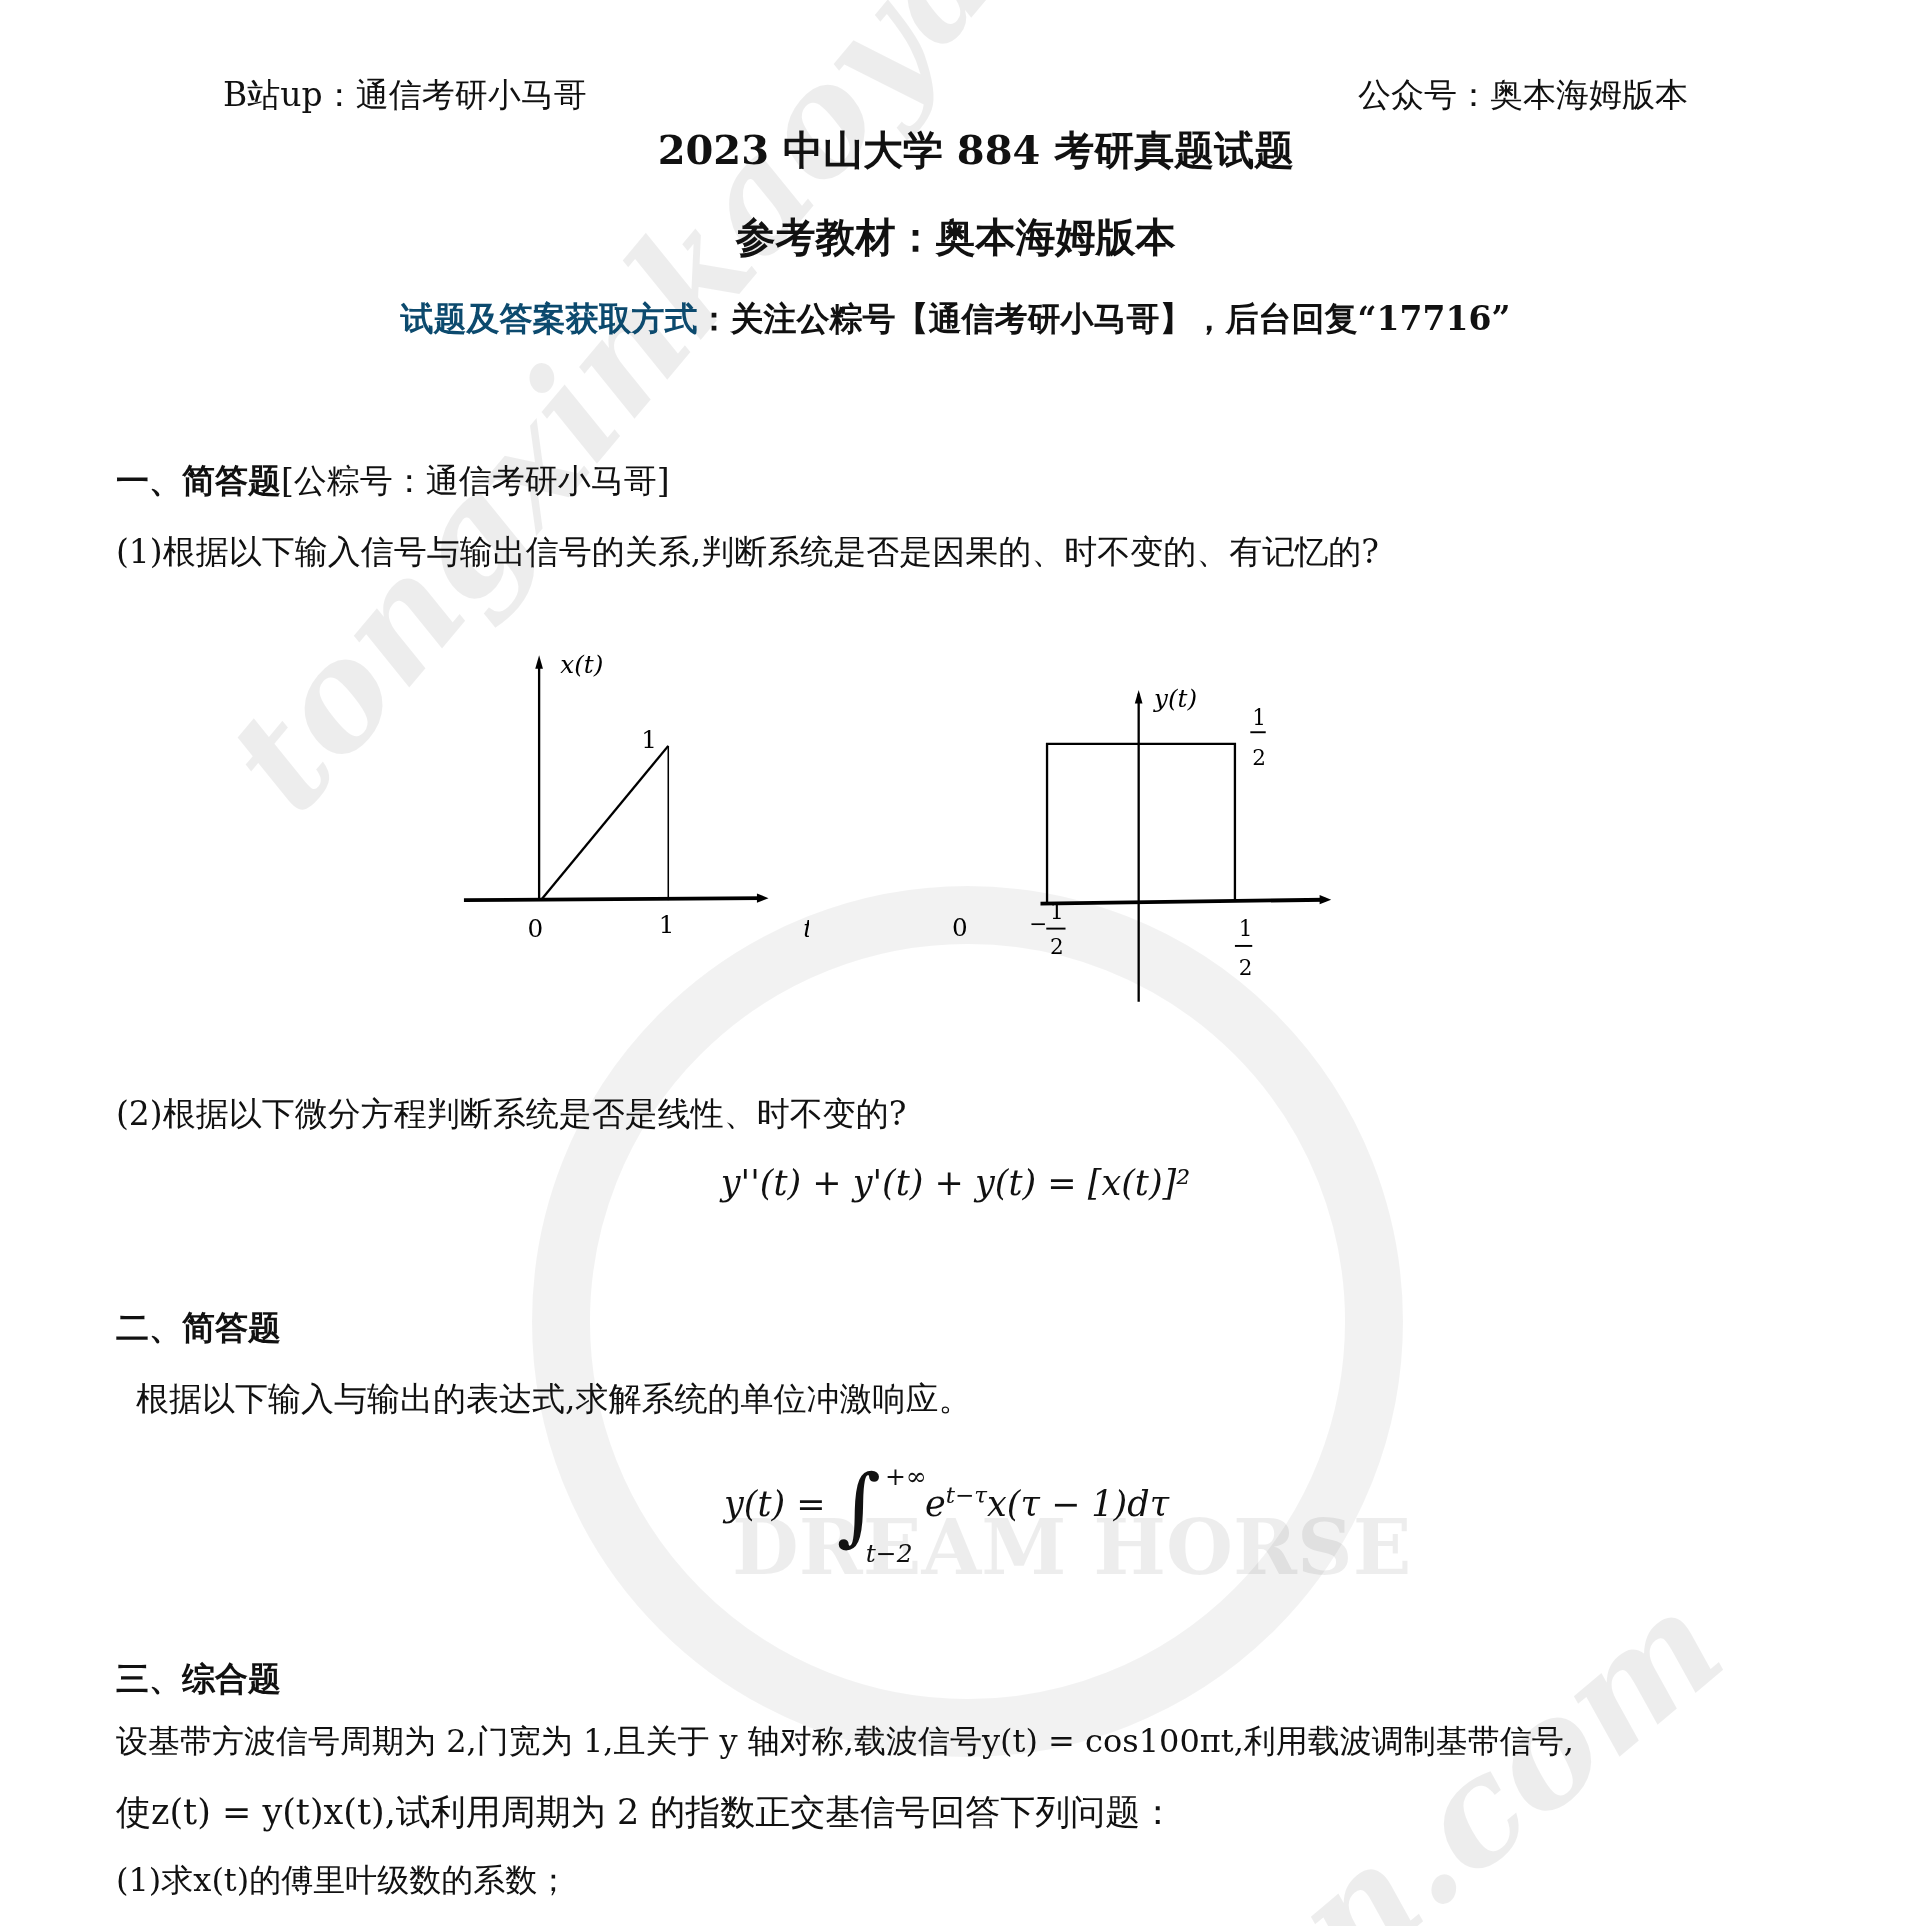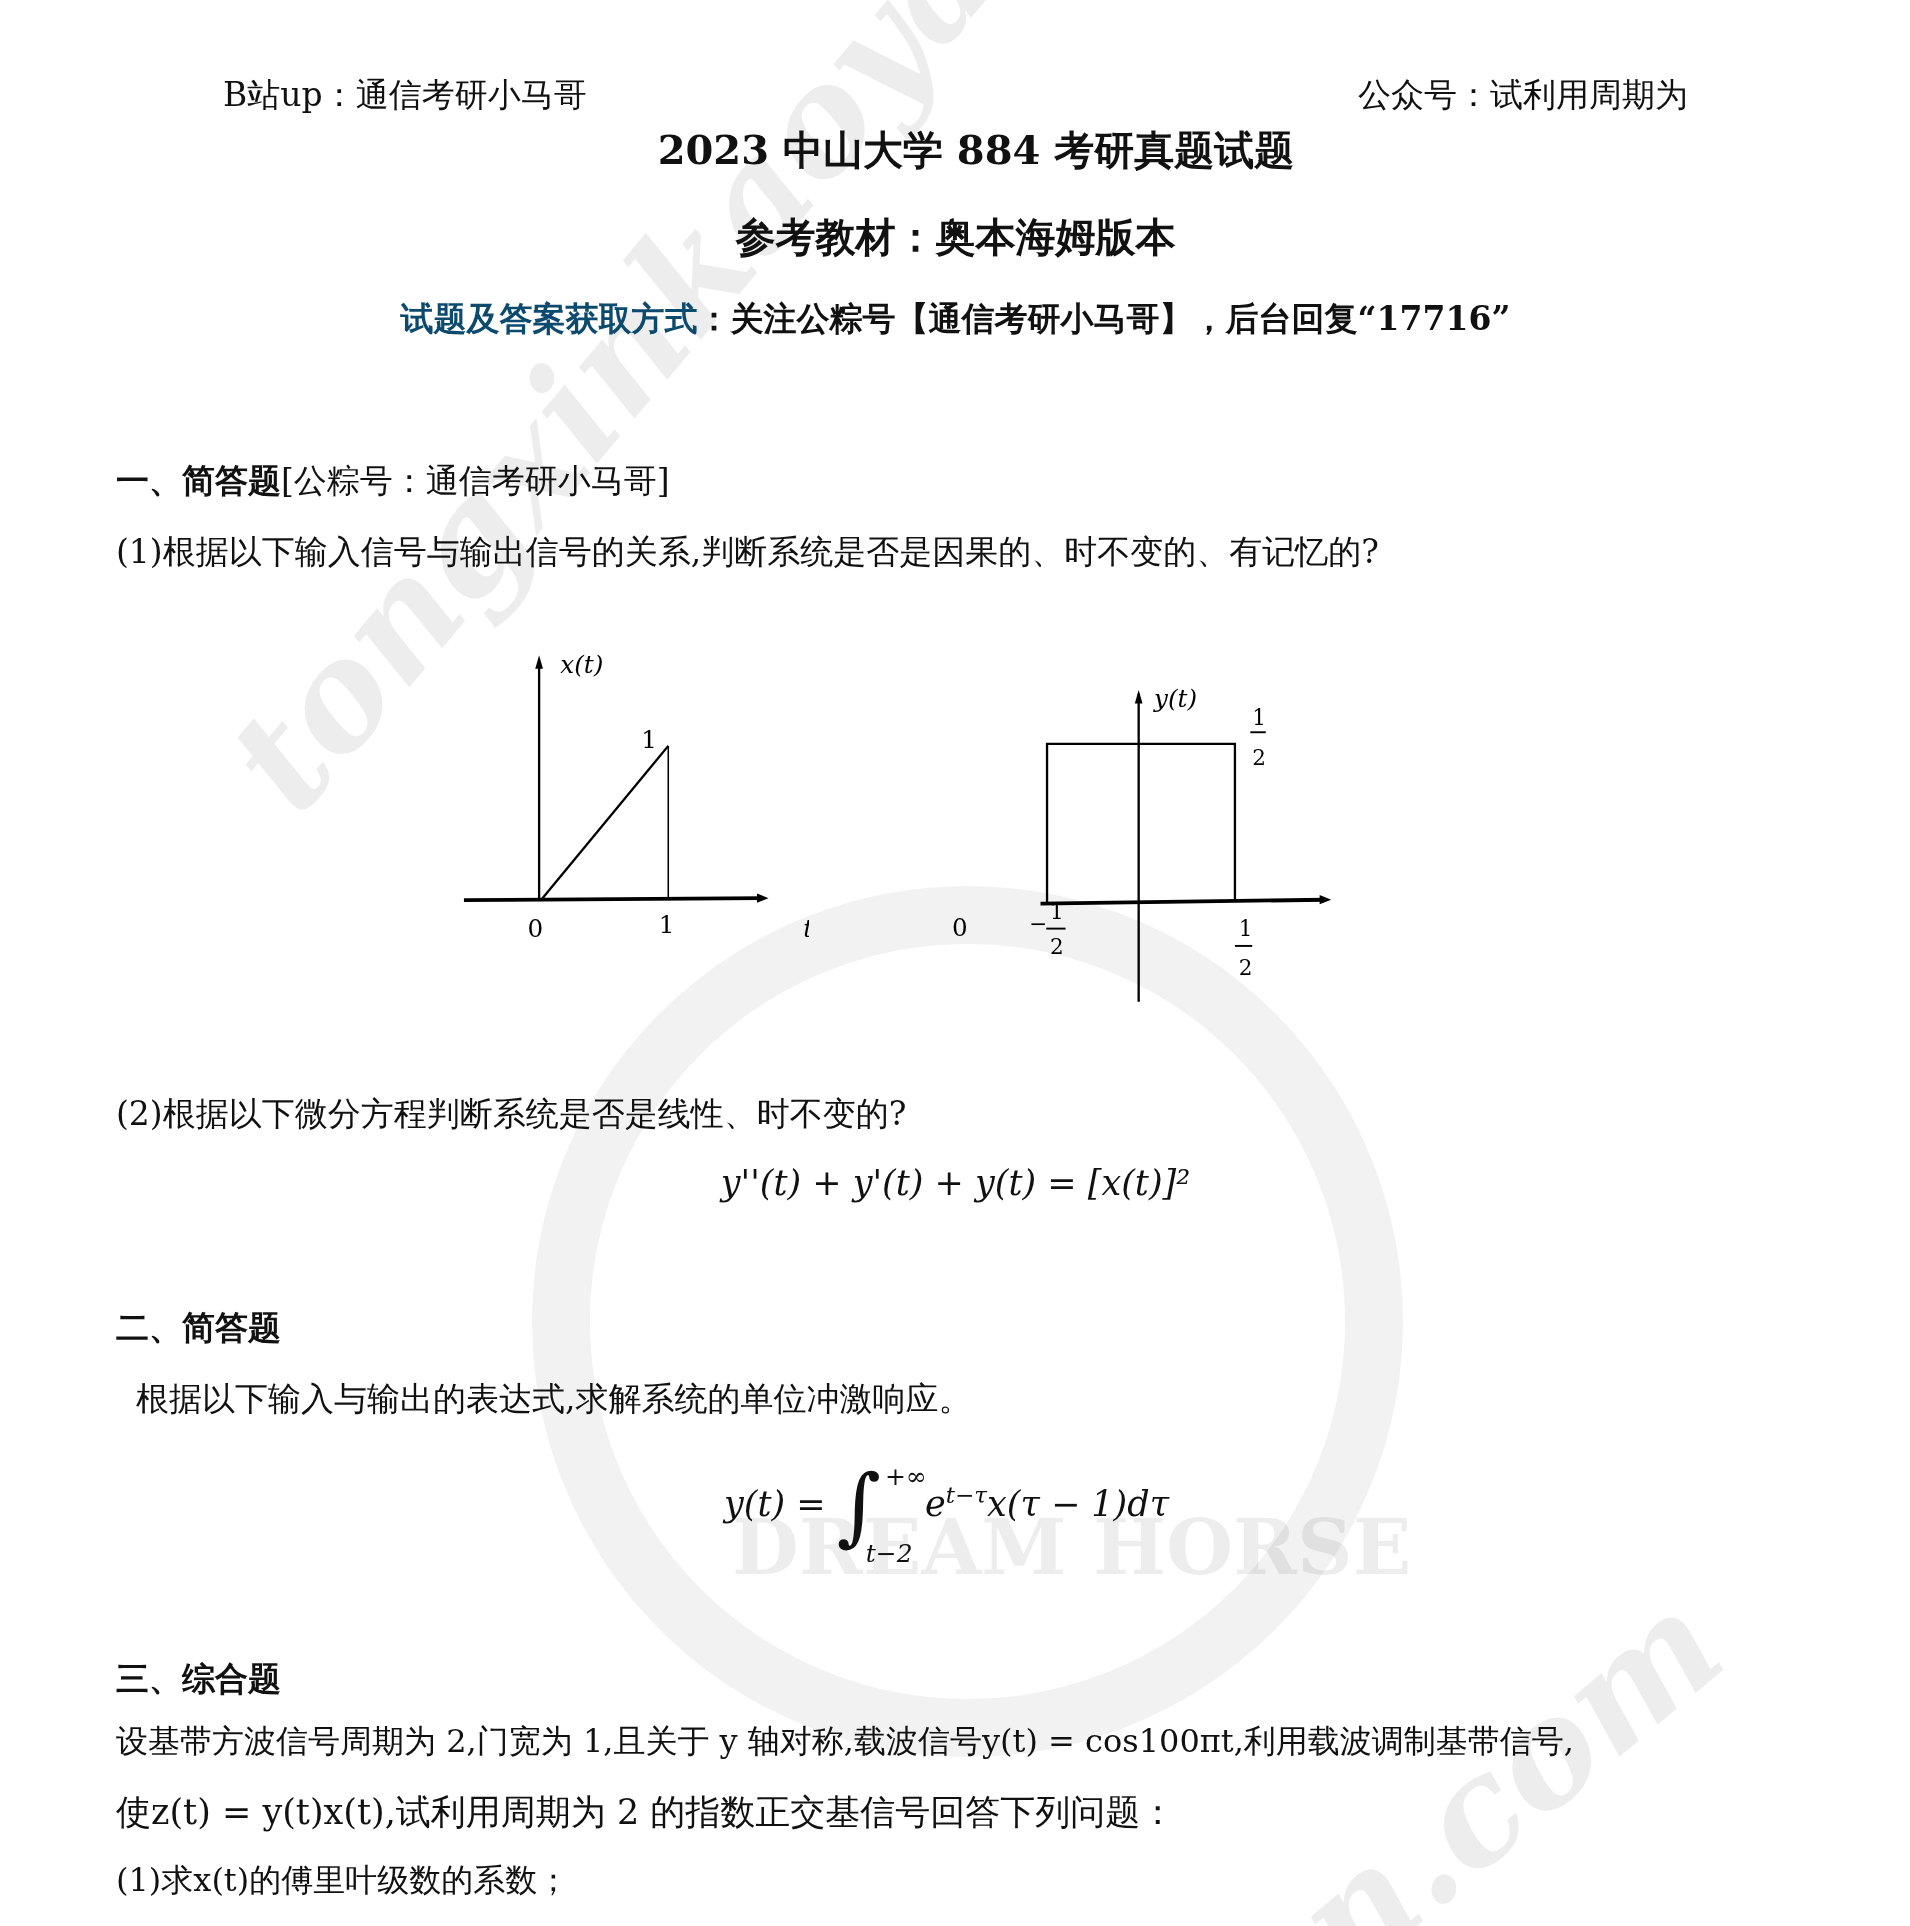--- a/index.html
+++ b/index.html
@@ -16,21 +16,21 @@
 </style>
 </head>
 <body>
 
 <div class="wm" style="left:193px;top:732px;font-size:146px;transform:rotate(-50deg);transform-origin:left top;">tongxinkaoyan.com</div>
 <div class="wm" style="left:424px;top:2581px;font-size:146px;transform:rotate(-40deg);transform-origin:left top;">tongxinkaoyan.com</div>
 <div style="position:absolute;left:532px;top:886px;width:871px;height:871px;border:58px solid rgba(0,0,0,0.05);border-radius:50%;box-sizing:border-box;"></div>
 <div class="wm" style="left:732px;top:1502px;font-size:77px;font-style:normal;">DREAM HORSE</div>
 
 <div class="hdr" style="left:223px;">B站up：通信考研小马哥</div>
-<div class="hdr" style="right:223px;">公众号：试利用周期为</div>
+<div class="hdr" style="right:223px;">公众号：奥本海姆版本</div>
 
 <div class="title" style="top:123px;font-size:40px;margin-left:41px;">2023 中山大学 884 考研真题试题</div>
 <div class="title" style="top:210px;font-size:40px;">参考教材：奥本海姆版本</div>
 <div class="title" style="top:297px;font-size:33px;">
   <span class="red">试题及答案获取方式</span><span>：关注公粽号【通信考研小马哥】，后台回复“17716”</span>
 </div>
 
 <div class="sec" style="top:451px;">
   <span>一、简答题</span><span style="font-weight:normal;">[公粽号：通信考研小马哥]</span>
 </div>

